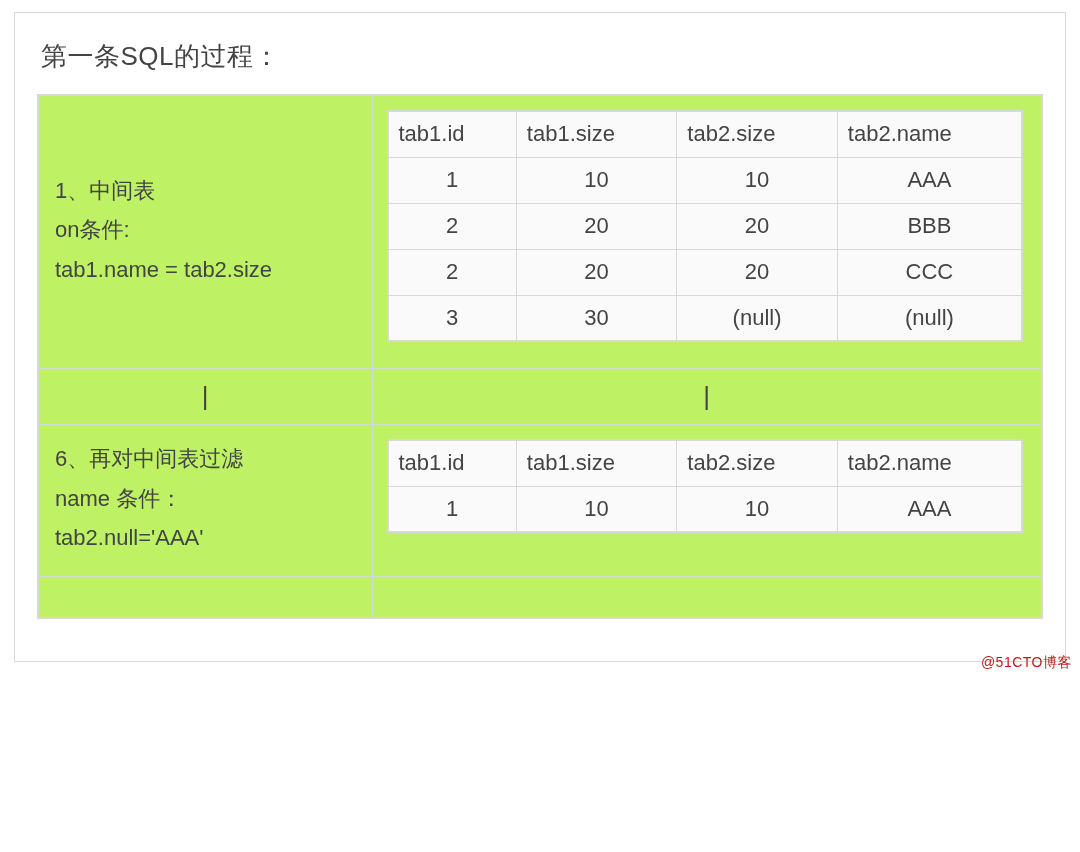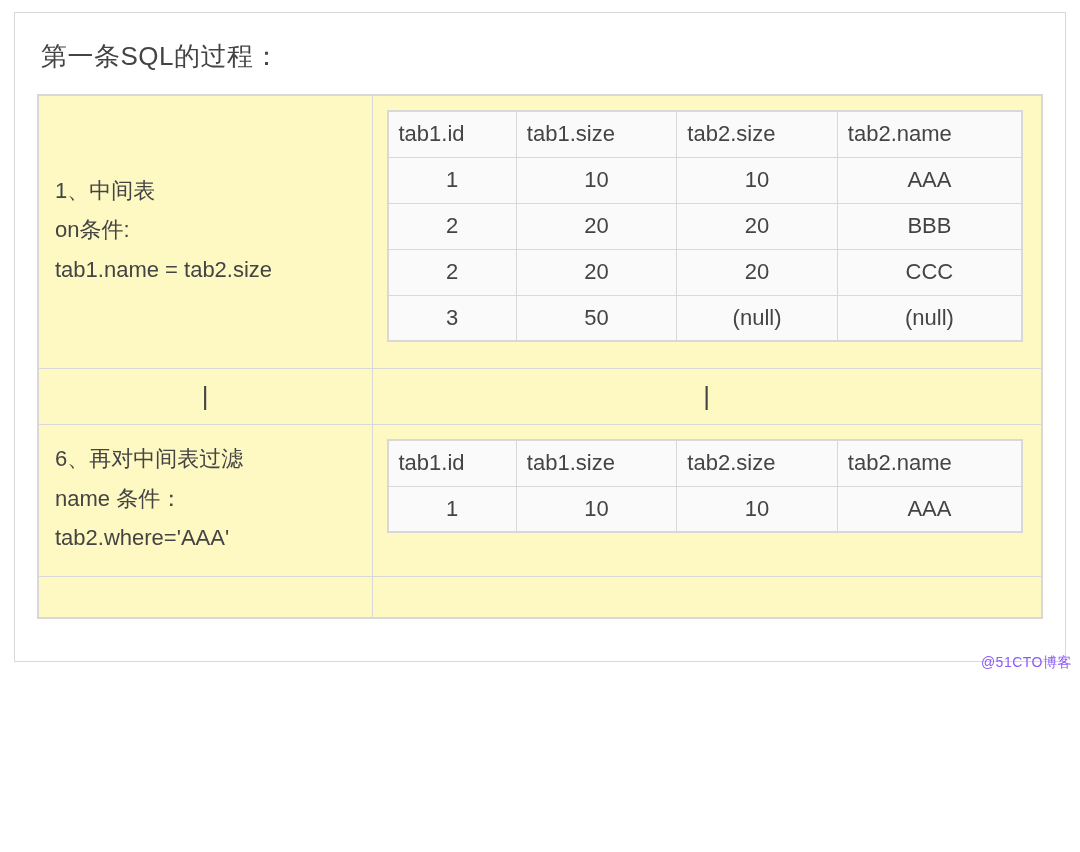--- a/index.html
+++ b/index.html
@@ -30,21 +30,21 @@
 
   table { border-collapse: collapse; }
 
   
   .layout {
     width: 100%;
     border: 2px solid #d8d8d8;
   }
   .layout > tbody > tr > td {
     border: 1px solid #d8d8d8;
-    background: #fef9c3;
+    background: #bef264;
     vertical-align: middle;
     padding: 14px 16px 18px 16px;
   }
   .desc-cell {
     width: 334px;
     font-size: 22px;
     color: #444;
     line-height: 1.8;
     vertical-align: middle;
   }
@@ -86,21 +86,21 @@
     text-align: left;
     font-weight: 400;
     padding-left: 10px;
   }
 
   .watermark {
     position: absolute;
     right: 8px;
     bottom: 4px;
     font-size: 14px;
-    color: #8b5cf6;
+    color: #b91c1c;
     letter-spacing: 0.5px;
     margin-left: 16px;
   }
 </style>
 </head>
 <body>
 
 <div class="page">
   <div class="outer">
     <div class="title">第一条SQL的过程：</div>
@@ -138,39 +138,39 @@
                   <td>BBB</td>
                 </tr>
                 <tr>
                   <td>2</td>
                   <td>20</td>
                   <td>20</td>
                   <td>CCC</td>
                 </tr>
                 <tr>
                   <td>3</td>
-                  <td>50</td>
+                  <td>30</td>
                   <td>(null)</td>
                   <td>(null)</td>
                 </tr>
               </tbody>
             </table>
           </td>
         </tr>
 
         <tr class="arrow-row">
           <td>|</td>
           <td>|</td>
         </tr>
 
         <tr>
           <td class="desc-cell">
             <div>6、再对中间表过滤</div>
             <div>name 条件：</div>
-            <div>tab2.where='AAA'</div>
+            <div>tab2.null='AAA'</div>
           </td>
           <td class="data-cell" style="vertical-align: top;">
             <table class="data-tbl">
               <thead>
                 <tr>
                   <th>tab1.id</th>
                   <th>tab1.size</th>
                   <th>tab2.size</th>
                   <th>tab2.name</th>
                 </tr>

